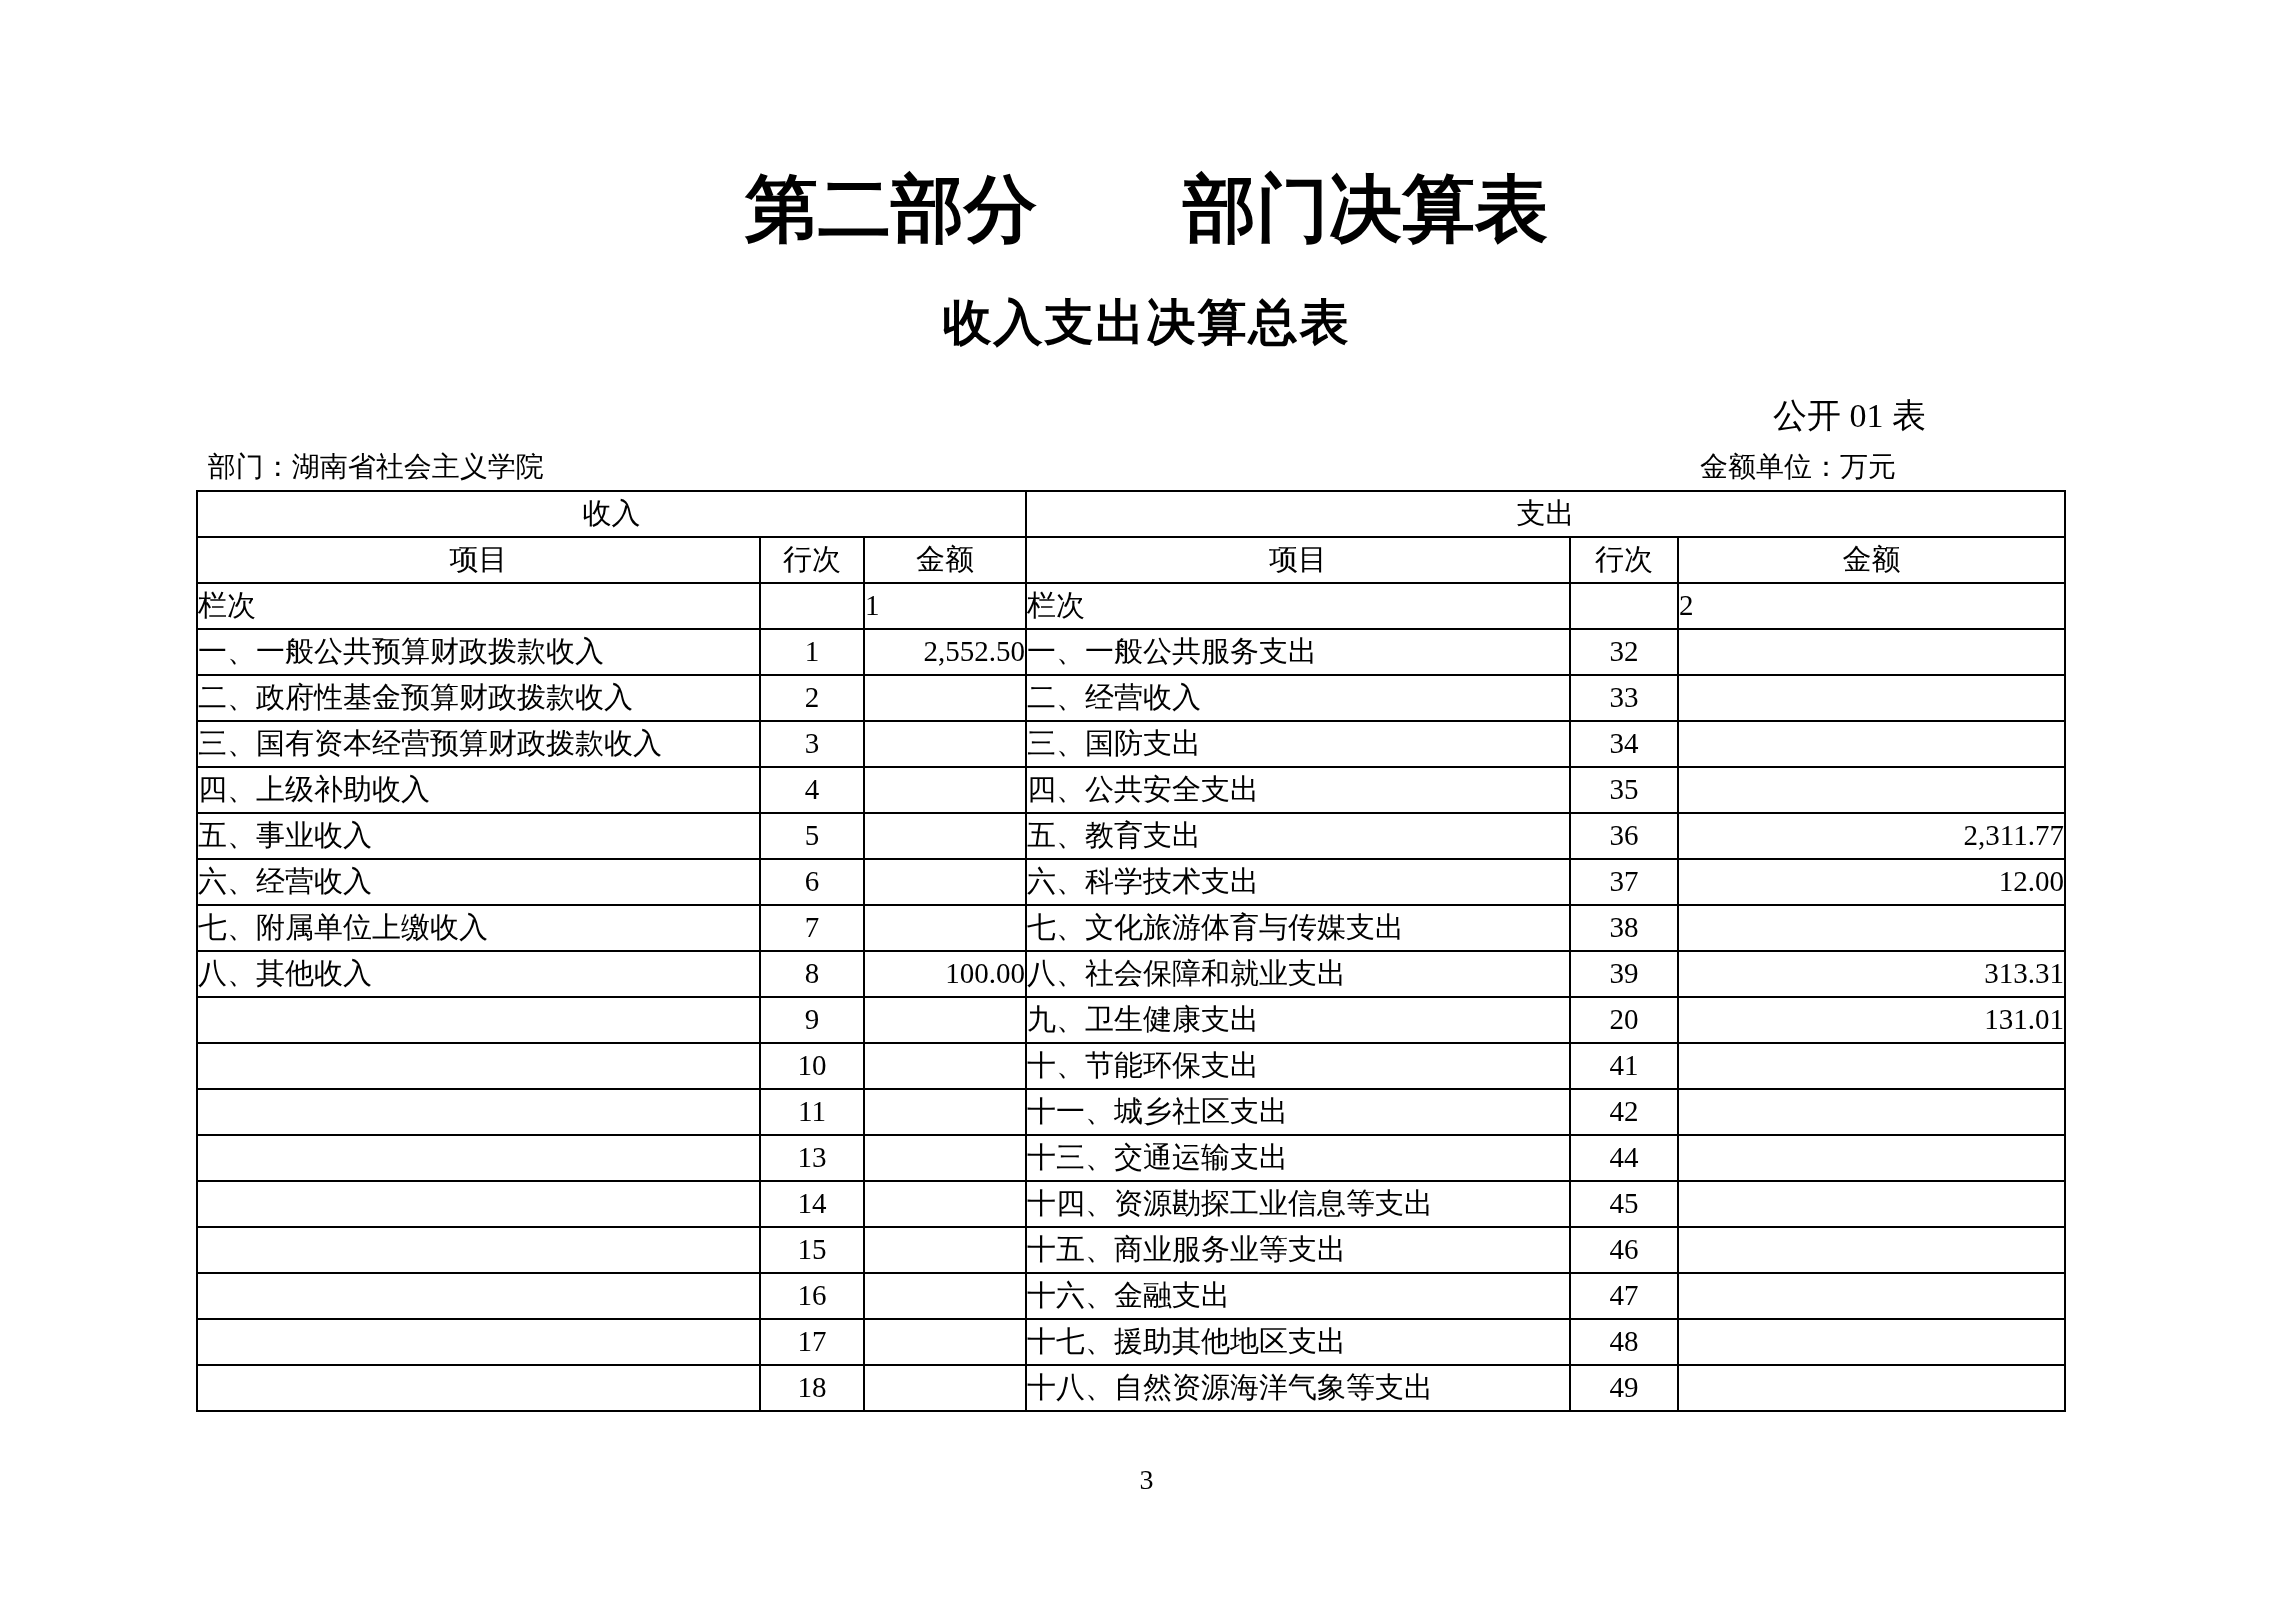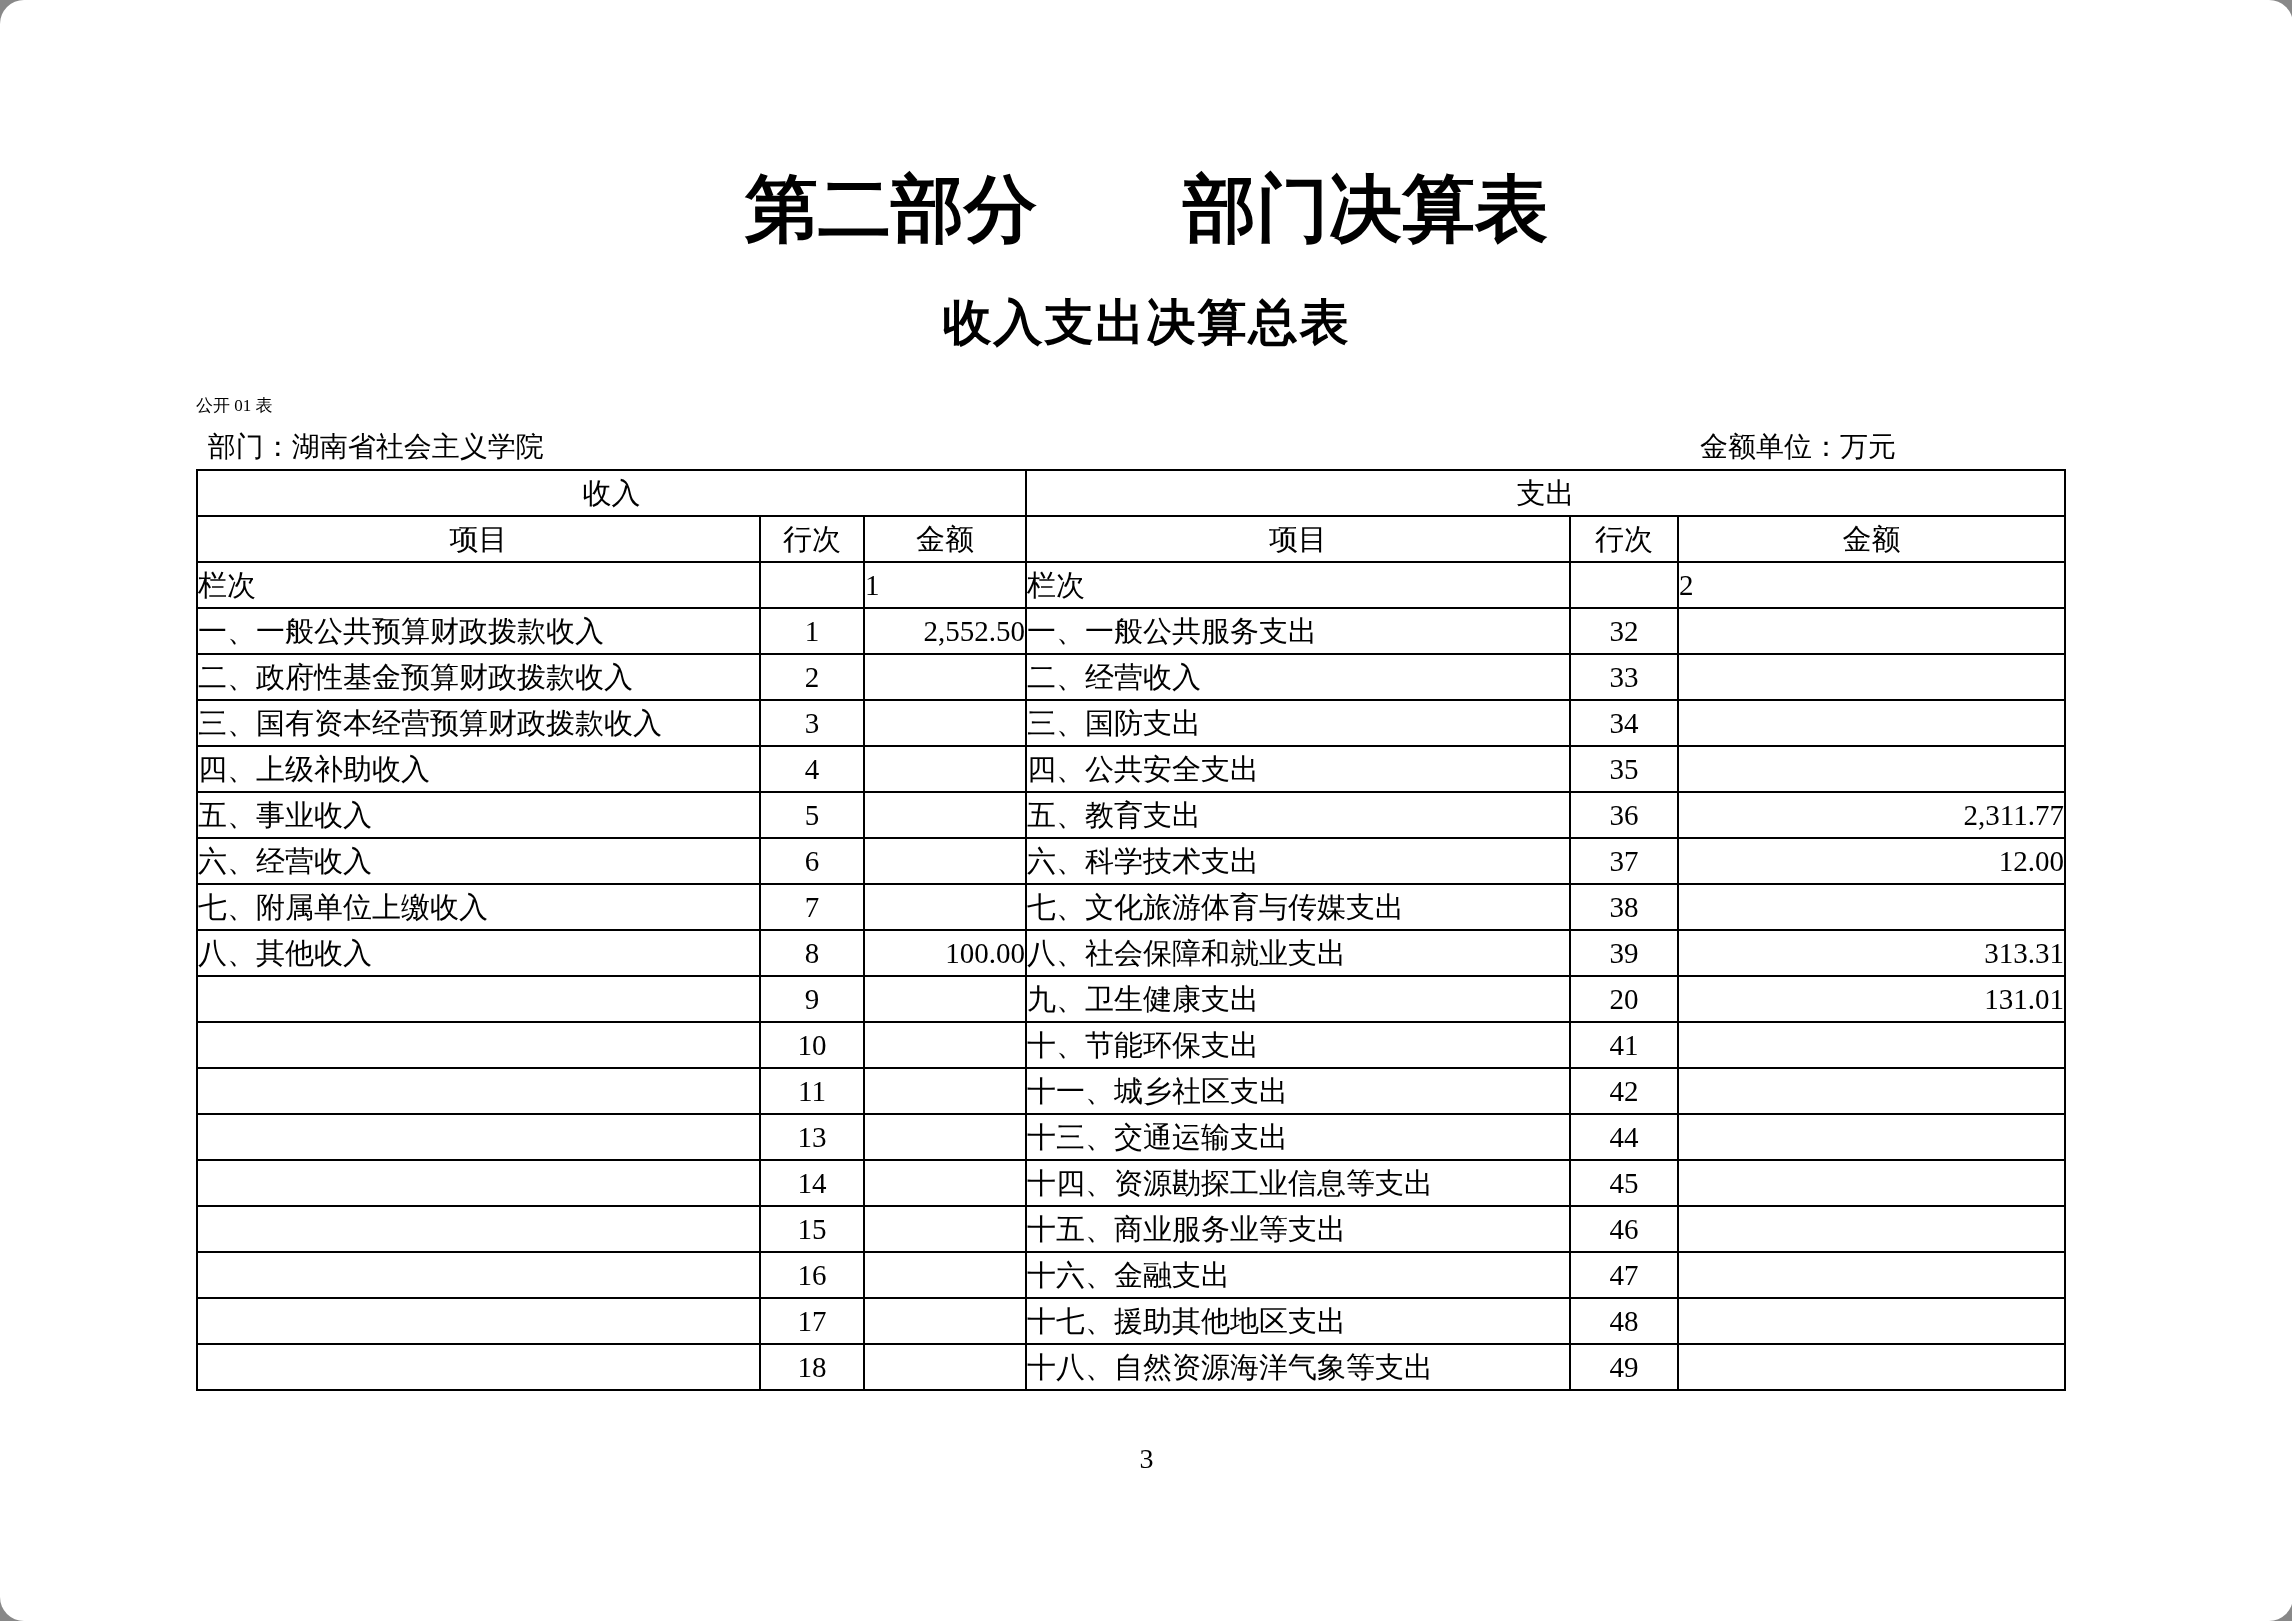--- a/index.html
+++ b/index.html
@@ -3,21 +3,20 @@
 <meta charset="utf-8">
 <style>
   html,body{margin:0;padding:0;background:#888;}
   .page{
     position:relative;
     width:2293px;height:1621px;
     background:#ffffff;
     color:#000;
     font-family:"Liberation Serif","DejaVu Serif",serif;
     overflow:hidden;
-    border-radius:24px;
   }
   .title{
     margin:0;
     padding-top:173px;
     text-align:center;
     font-size:73px;
     font-weight:bold;
     line-height:1;
     font-family:"Liberation Serif","DejaVu Serif",serif;
   }
@@ -29,22 +28,23 @@
     line-height:1;
     letter-spacing:2px;
     font-family:"Liberation Sans","DejaVu Sans",sans-serif;
   }
   .meta{
     width:1867px;
     margin-left:196px;
   }
   .meta-code{
     margin-top:49px;
+    text-align:right;
     padding-right:137px;
-    font-size:17px;
+    font-size:34px;
     line-height:1.2;
   }
   .meta-info{
     margin-top:14.7px;
     display:flex;
     justify-content:space-between;
     font-size:28px;
     line-height:1.15;
     gap:31px;
   }

